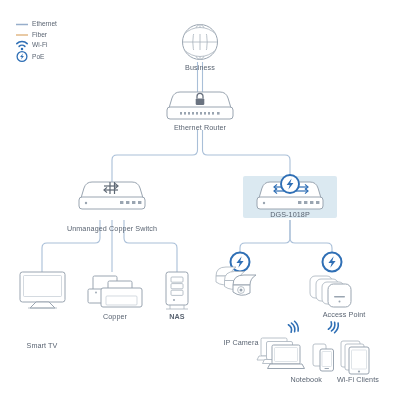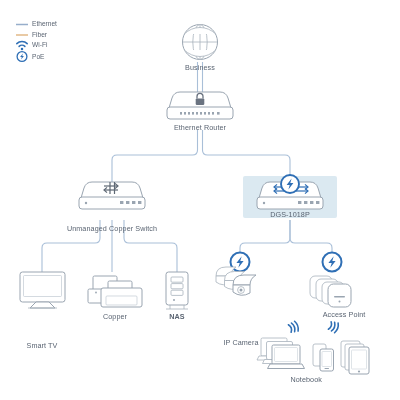--- a/index.html
+++ b/index.html
@@ -276,14 +276,15 @@
   <div class="lbl" style="left:85px; top:312px; width:60px;">Copper</div>
 
   <div class="lbl" style="left:152px; top:312px; width:50px;font-weight:bold;">NAS</div>
 
   <div class="lbl" style="left:206px; top:310px; width:70px;margin-top:28px;">IP Camera</div>
 
   <div class="lbl" style="left:304px; top:310px; width:80px;">Access Point</div>
 
   <div class="lbl" style="left:256px; top:375px; width:66px;text-align:right;">Notebook</div>
 
+  <div class="lbl" style="left:322px; top:375px; width:72px;">Wi-Fi Clients</div>
 
 </div>
 
 </body></html>

